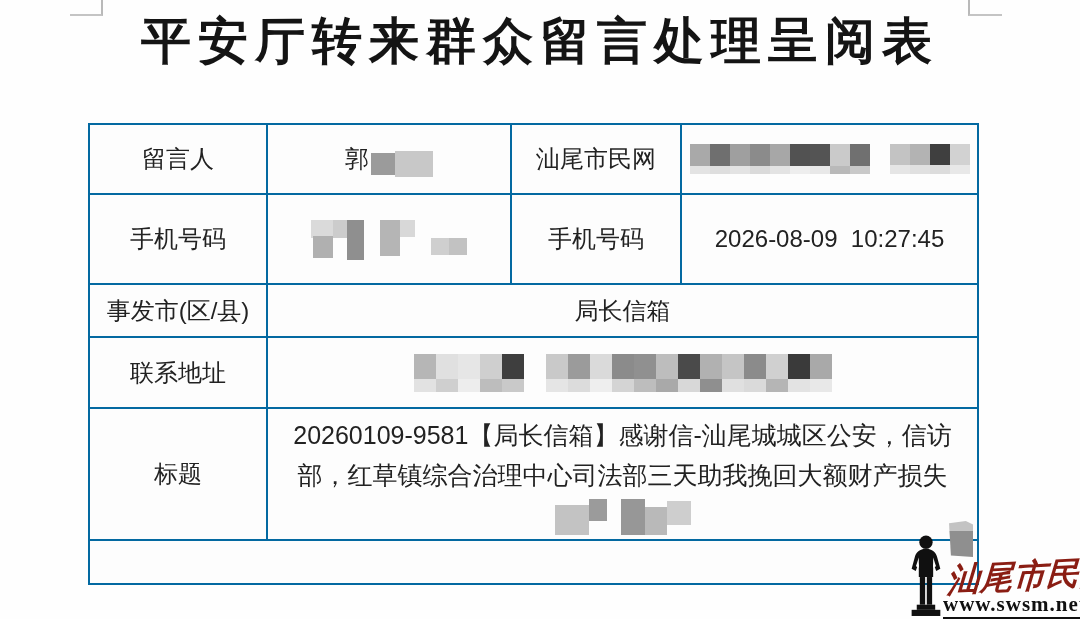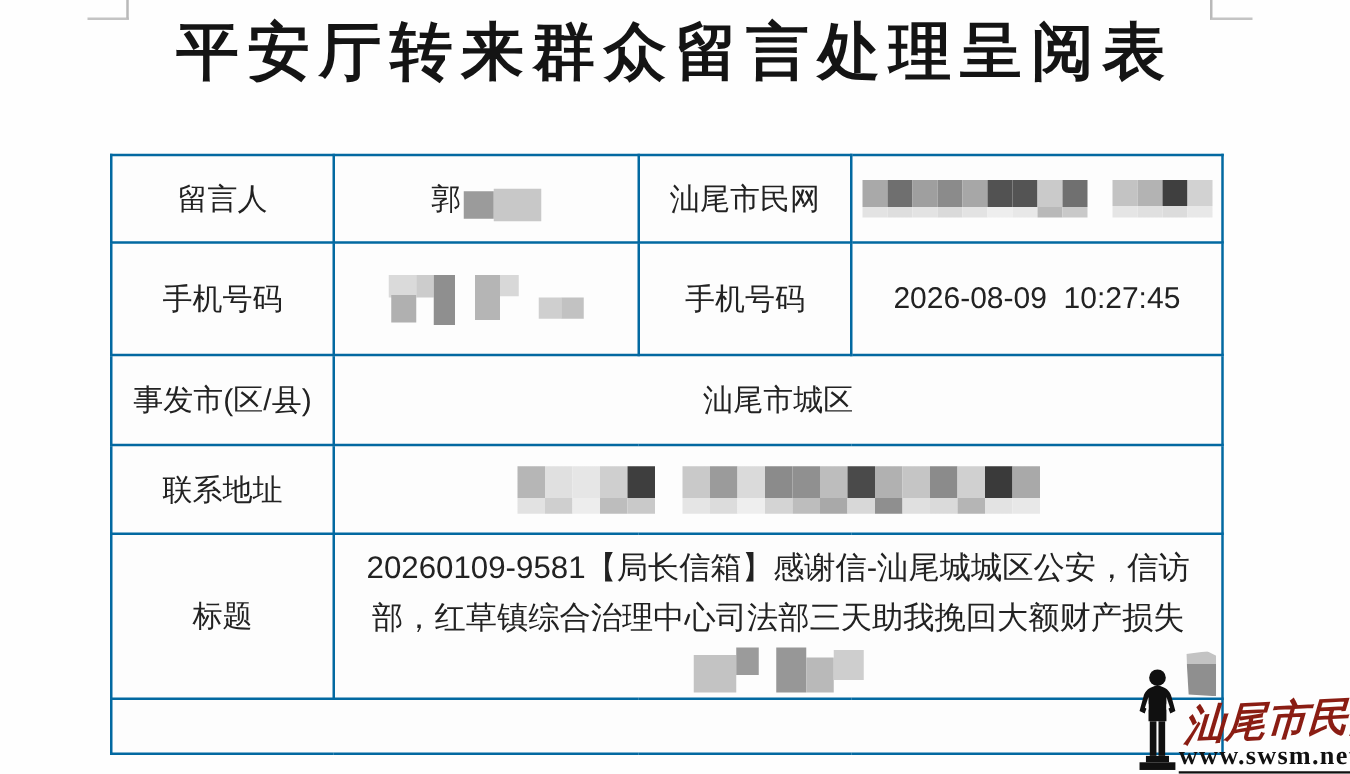--- a/index.html
+++ b/index.html
@@ -33,21 +33,21 @@
   }
   table.form td{
     border:2px solid #0369a1;
     text-align:center;vertical-align:middle;
     font-size:24px;color:#222;
     padding:0 4px;
     overflow:hidden;
   }
   td.lbl{font-weight:normal;}
   td.pre{white-space:pre;}
-  .r1{height:70px}.r2{height:90px}.r3{height:72px}.r4{height:71px}.r5{height:70px}
+  .r1{height:70px}.r2{height:90px}.r3{height:53px}.r4{height:71px}.r5{height:70px}
   .r6{height:132px}.r7{height:44px}
 
   .title-text{
     padding:6px 10px 0 10px;
     font-size:25px;line-height:40px;color:#222;
     text-align:center;
   }
 
   
   .mz{display:inline-flex;align-items:flex-start;vertical-align:middle;}
@@ -148,21 +148,21 @@
           <i style="width:18px;height:17px;background:#cfcfcf;margin-top:20px"></i>
           <i style="width:18px;height:17px;background:#c2c2c2;margin-top:20px"></i>
         </span>
       </td>
       <td class="lbl">手机号码</td>
       <td class="pre">2026-08-09  10:27:45</td>
     </tr>
 
     <tr class="r3">
       <td class="lbl">事发市(区/县)</td>
-      <td colspan="3">汕尾市城区</td>
+      <td colspan="3">局长信箱</td>
     </tr>
 
     <tr class="r4">
       <td class="lbl">联系地址</td>
       <td colspan="3">
         <span class="mz strip tall">
           <i style="background:linear-gradient(#b6b6b6 66%,#e2e2e2 66%)"></i>
           <i style="background:linear-gradient(#e0e0e0 66%,#cfcfcf 66%)"></i>
           <i style="background:linear-gradient(#e6e6e6 66%,#ededed 66%)"></i>
           <i style="background:linear-gradient(#cfcfcf 66%,#bdbdbd 66%)"></i>

